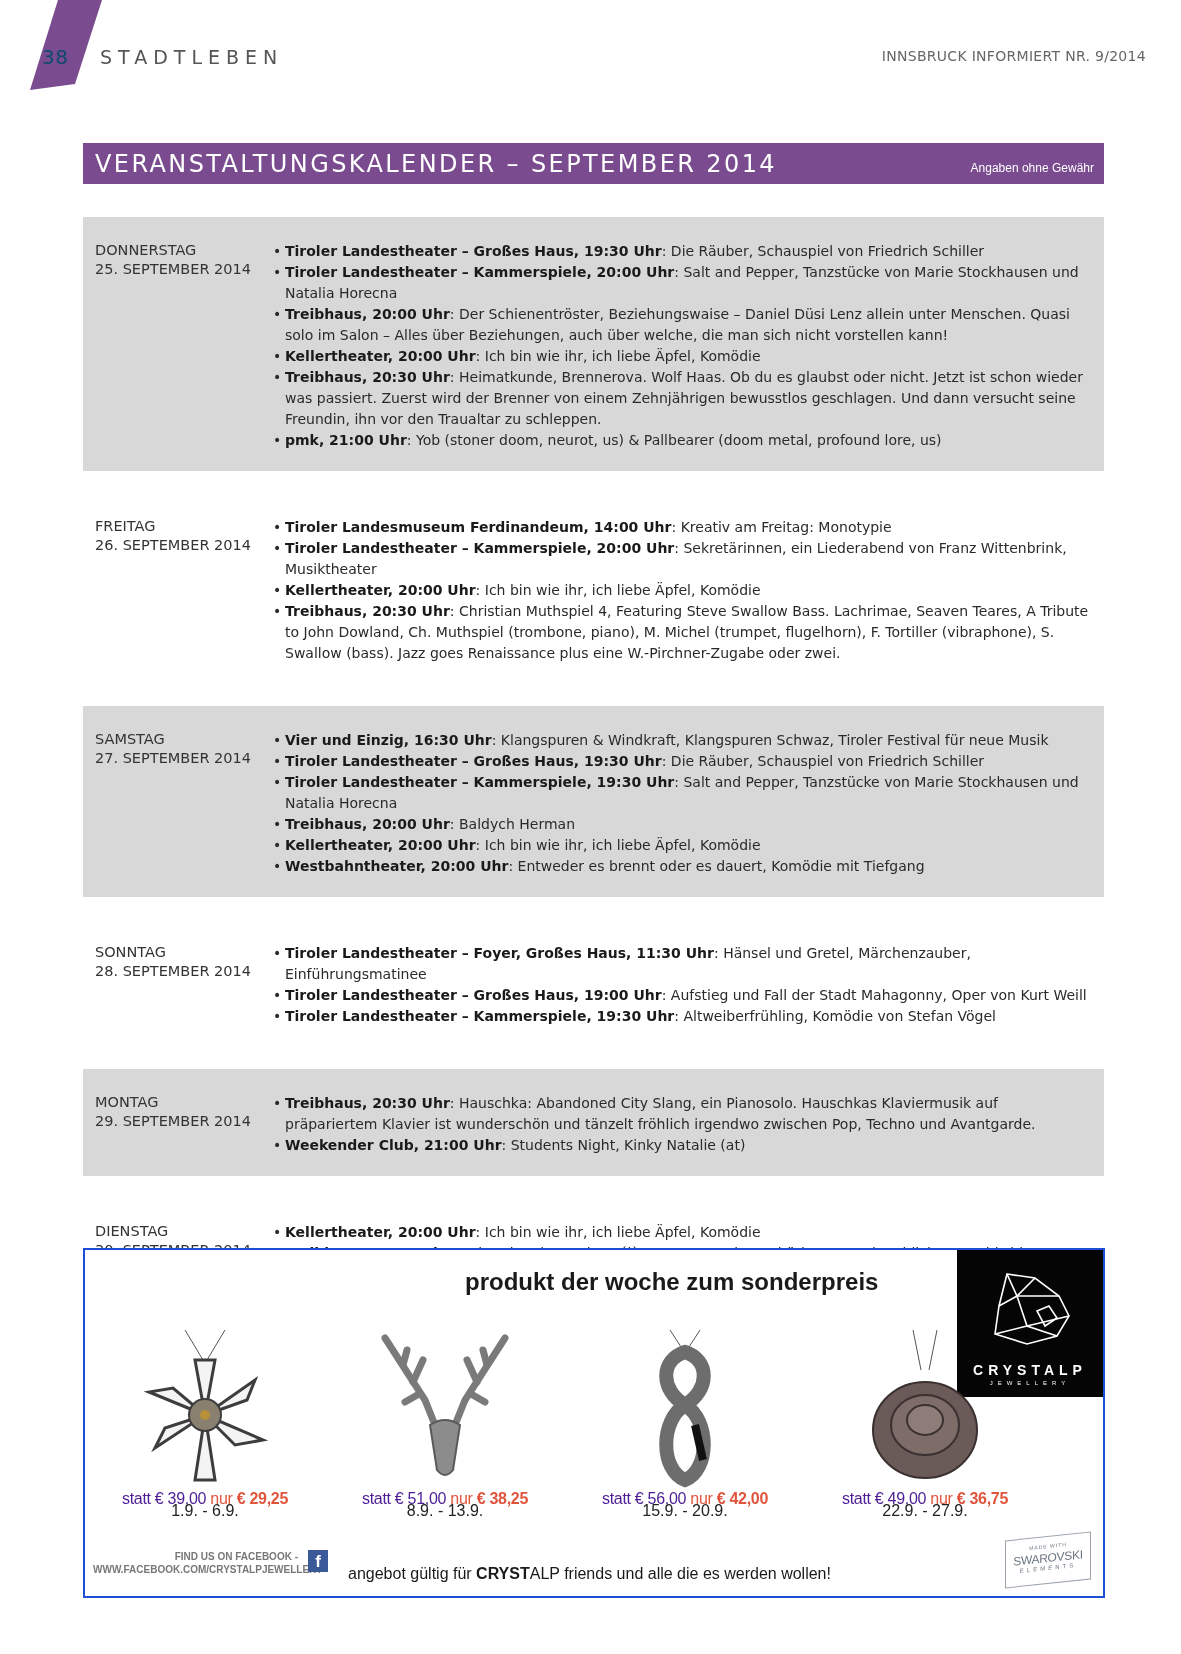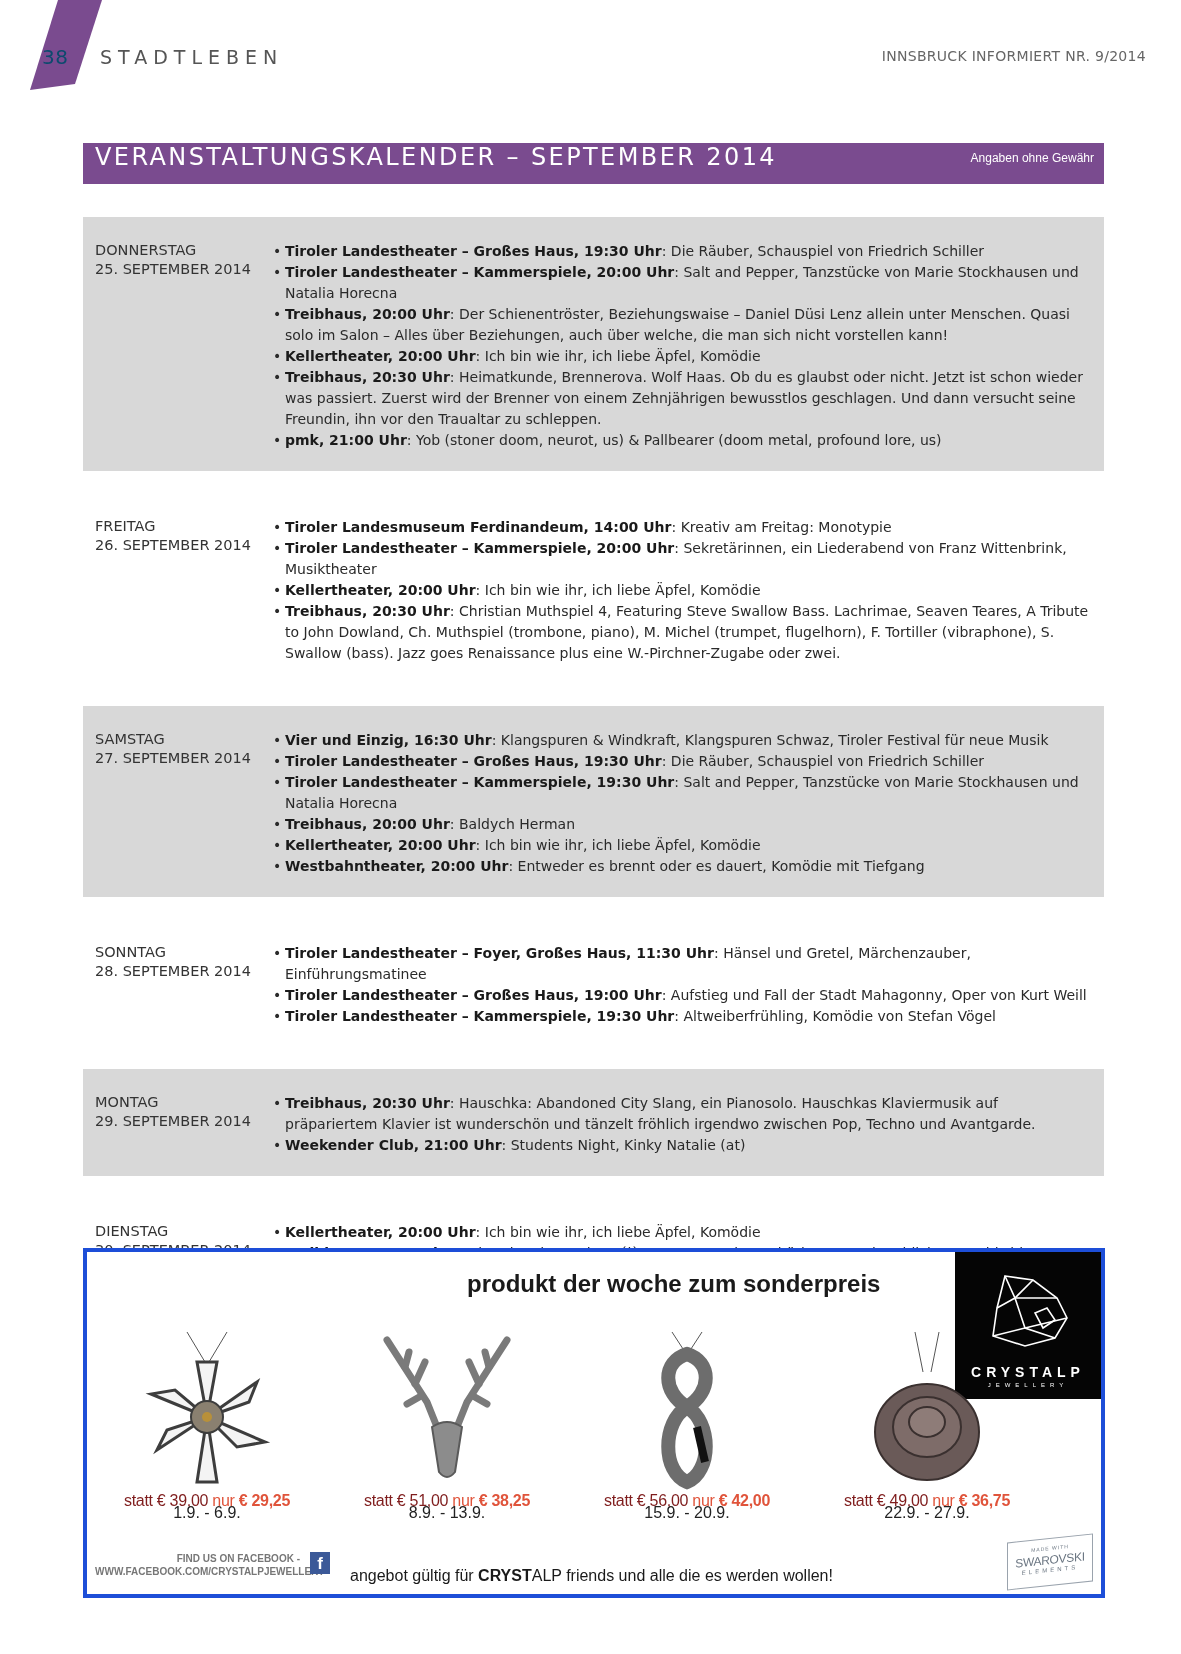--- a/index.html
+++ b/index.html
@@ -19,21 +19,21 @@
     position: absolute; left: 100px; top: 46px; font-size: 19px; letter-spacing: 6px;
     color: #555555; font-family: "DejaVu Sans", sans-serif;
   }
   .issue-label {
     position: absolute; right: 35px; top: 48px; font-size: 14px; color: #666666;
     font-family: "DejaVu Sans", sans-serif; letter-spacing: 0.3px;
   }
 
   .title-bar {
     position: absolute; left: 83px; top: 143px; width: 1021px; height: 41px;
-    background: #7a4b8f; display: flex; align-items: flex-start; justify-content: space-between;
+    background: #7a4b8f; display: flex; align-items: center; justify-content: space-between;
     padding: 0 10px 0 12px;
   }
   .title-text {
     color: #ffffff; font-size: 24px; letter-spacing: 2.4px;
     font-family: "DejaVu Sans", sans-serif; font-weight: normal;
   }
   .title-note { color: #ffffff; font-size: 12px; font-family: "Liberation Sans", sans-serif; padding-top: 8px; }
 
   .calendar { position: absolute; left: 83px; top: 217px; width: 1021px; }
   .day {
@@ -45,21 +45,21 @@
     font-family: "DejaVu Sans", sans-serif;
   }
   .day-date span { display: block; }
   .events { list-style: none; flex: 1; font-size: 14px; line-height: 21px; color: #2a2a2a; font-family: "DejaVu Sans", sans-serif; }
   .event { position: relative; padding-left: 12px; }
   .event::before { content: "•"; position: absolute; left: 0; top: 0; }
   .event b { font-weight: bold; color: #1a1a1a; }
 
   .ad {
     position: absolute; left: 83px; top: 1248px; width: 1022px; height: 350px;
-    border: 4px solid #1d4ed8; background: #ffffff; overflow: hidden;
+    border: 2px solid #1d4ed8; background: #ffffff; overflow: hidden;
   }
   .ad-headline {
     position: absolute; left: 280px; top: 18px; width: 600px; text-align: left;
     font-size: 24px; font-weight: bold; color: #1a1a1a; font-family: "Liberation Sans", sans-serif;
     padding-left: 100px;
   }
   .ad-subline {
     position: absolute; left: 277px; top: 46px; font-size: 16px; color: #1a1a1a;
     font-family: "Liberation Sans", sans-serif;
   }
@@ -77,21 +77,21 @@
     font-size: 6px; letter-spacing: 5px; font-family: "Liberation Sans", sans-serif;
   }
 
   .products { position: absolute; left: 0; top: 80px; width: 880px; height: 220px; }
   .product { position: absolute; top: 0; width: 220px; height: 220px; }
   .product svg { position: absolute; left: 40px; top: 0; }
   .price-line {
     position: absolute; top: 160px; left: 0; width: 220px; text-align: center;
     font-size: 16px; color: #222222; font-family: "Liberation Sans", sans-serif; letter-spacing: -0.3px;
   }
-  .price-old { color: #7f1d1d; }
+  .price-old { color: #4c1d95; }
   .price-new { color: #e0543b; }
   .price-new b { font-weight: bold; }
   .period {
     position: absolute; top: 172px; left: 0; width: 220px; text-align: center;
     font-size: 16px; color: #222222; font-family: "Liberation Sans", sans-serif;
   }
 
   .fb-text {
     position: absolute; left: 8px; top: 300px; width: 205px; text-align: right;
     font-size: 10px; font-weight: bold; color: #777777; line-height: 13px;

